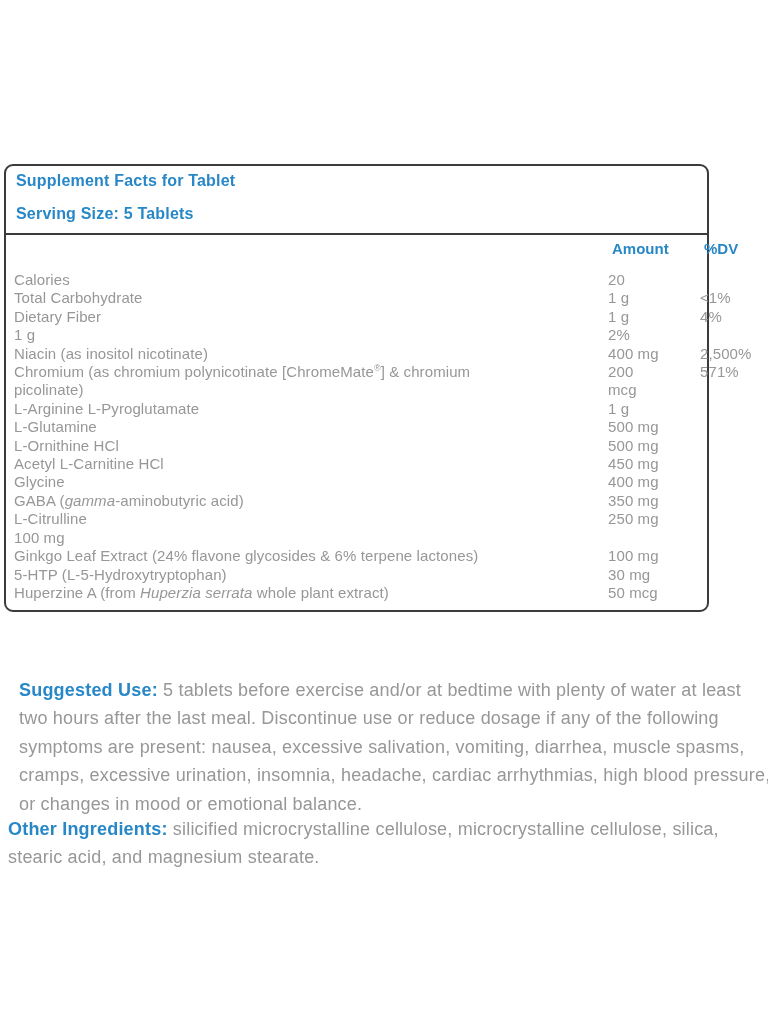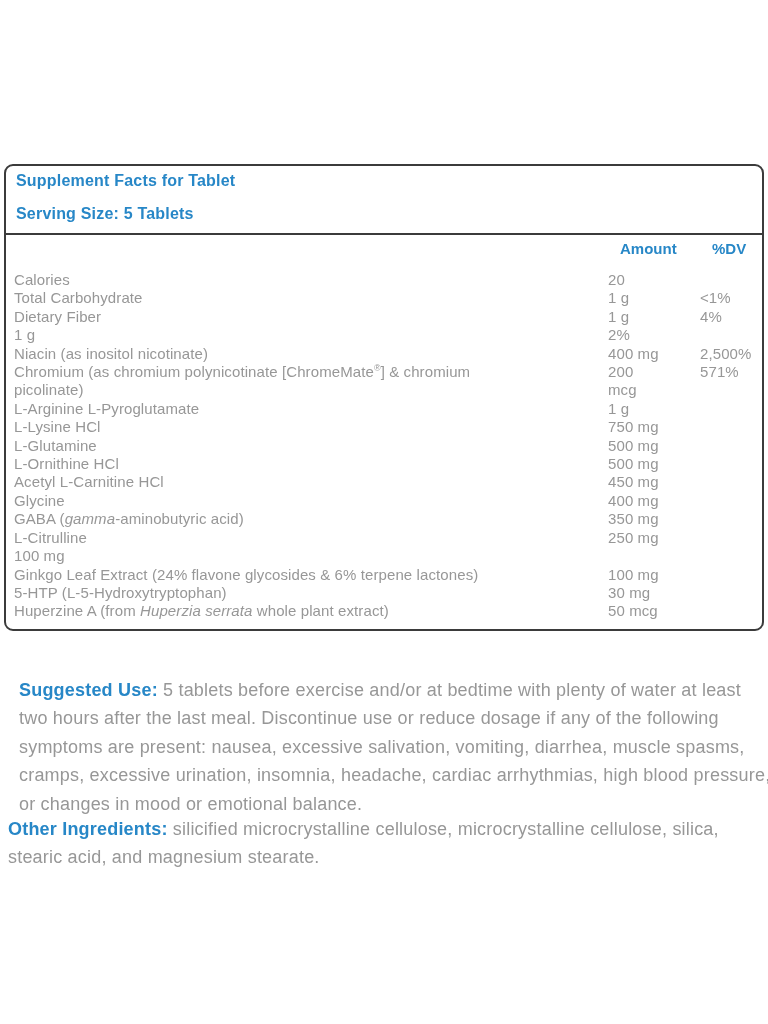--- a/index.html
+++ b/index.html
@@ -10,41 +10,41 @@
   html,body{margin:0;padding:0;background:#ffffff;}
   body{
     width:768px;height:1024px;
     font-family:"Liberation Sans",sans-serif;
     position:relative;overflow:hidden;
   }
   .page{position:relative;width:768px;height:1024px;background:#fff;}
 
   
   .facts-panel{
-    position:absolute;left:4px;top:164px;width:760px;
+    position:absolute;left:4px;top:164px;width:705px;
     box-sizing:border-box;
     border:2px solid var(--border);
     border-radius:9px;
     background:#fff;
   }
   .panel-header{padding:5px 12px 9px 10px;}
   .panel-title{
     color:var(--accent);font-weight:bold;font-size:16px;line-height:20px;
     letter-spacing:.2px;
   }
   .serving-size{
     color:var(--accent);font-weight:bold;font-size:16px;line-height:20px;
     margin-top:13px;letter-spacing:.2px;
   }
   .header-divider{height:2px;background:var(--border);width:100%;}
 
   .grid-row{
     display:grid;
     grid-template-columns:594px 92px 1fr;
-    padding-left:20px;padding-right:4px;
+    padding-left:12px;padding-right:4px;
   }
   .col-header{padding-top:5px;}
   .col-header .cell{
     color:var(--accent);font-weight:bold;font-size:15px;line-height:18px;
   }
   .facts-rows{padding-top:13px;padding-bottom:8px;}
   .facts-rows .row{
     display:grid;
     grid-template-columns:594px 92px 1fr;
     padding-left:8px;padding-right:4px;
@@ -116,25 +116,20 @@
           <div class="cell amount">200
 mcg</div>
           <div class="cell dv">571%</div>
         </div>
         <div class="row">
           <div class="cell name"><span>L-Arginine L-Pyroglutamate</span></div>
           <div class="cell amount">1 g</div>
           <div class="cell dv"></div>
         </div>
         <div class="row">
-          <div class="cell name"><span>L-Lysine HCl</span></div>
-          <div class="cell amount">750 mg</div>
-          <div class="cell dv"></div>
-        </div>
-        <div class="row">
           <div class="cell name"><span>L-Glutamine</span></div>
           <div class="cell amount">500 mg</div>
           <div class="cell dv"></div>
         </div>
         <div class="row">
           <div class="cell name"><span>L-Ornithine HCl</span></div>
           <div class="cell amount">500 mg</div>
           <div class="cell dv"></div>
         </div>
         <div class="row">

